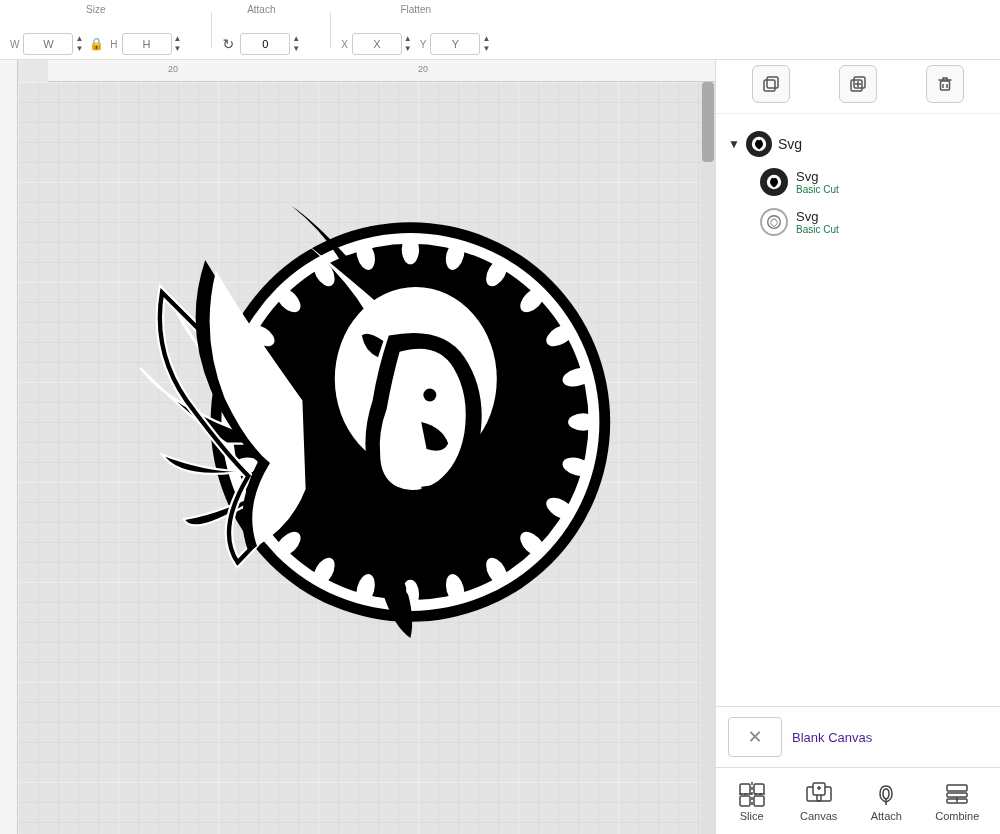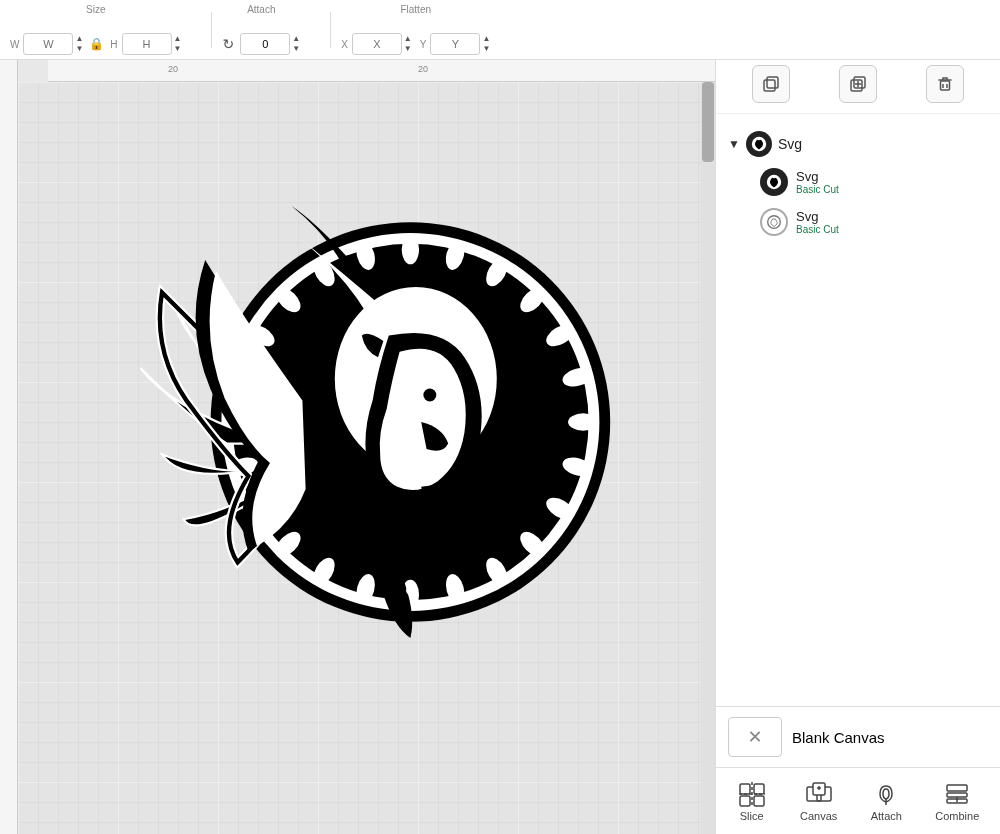--- a/index.html
+++ b/index.html
@@ -213,22 +213,22 @@
       display: flex;
       align-items: center;
       justify-content: center;
       position: relative;
     }
     .canvas-thumb-x {
       font-size: 18px;
       color: #888;
     }
     .canvas-label {
-      font-size: 15px;
-      color: #000000;
+      font-size: 13px;
+      color: #4c1d95;
     }
 
     
     #bottom-action-bar {
       border-top: 1px solid #ddd;
       padding: 8px 4px;
       display: flex;
       justify-content: space-around;
       align-items: center;
     }

